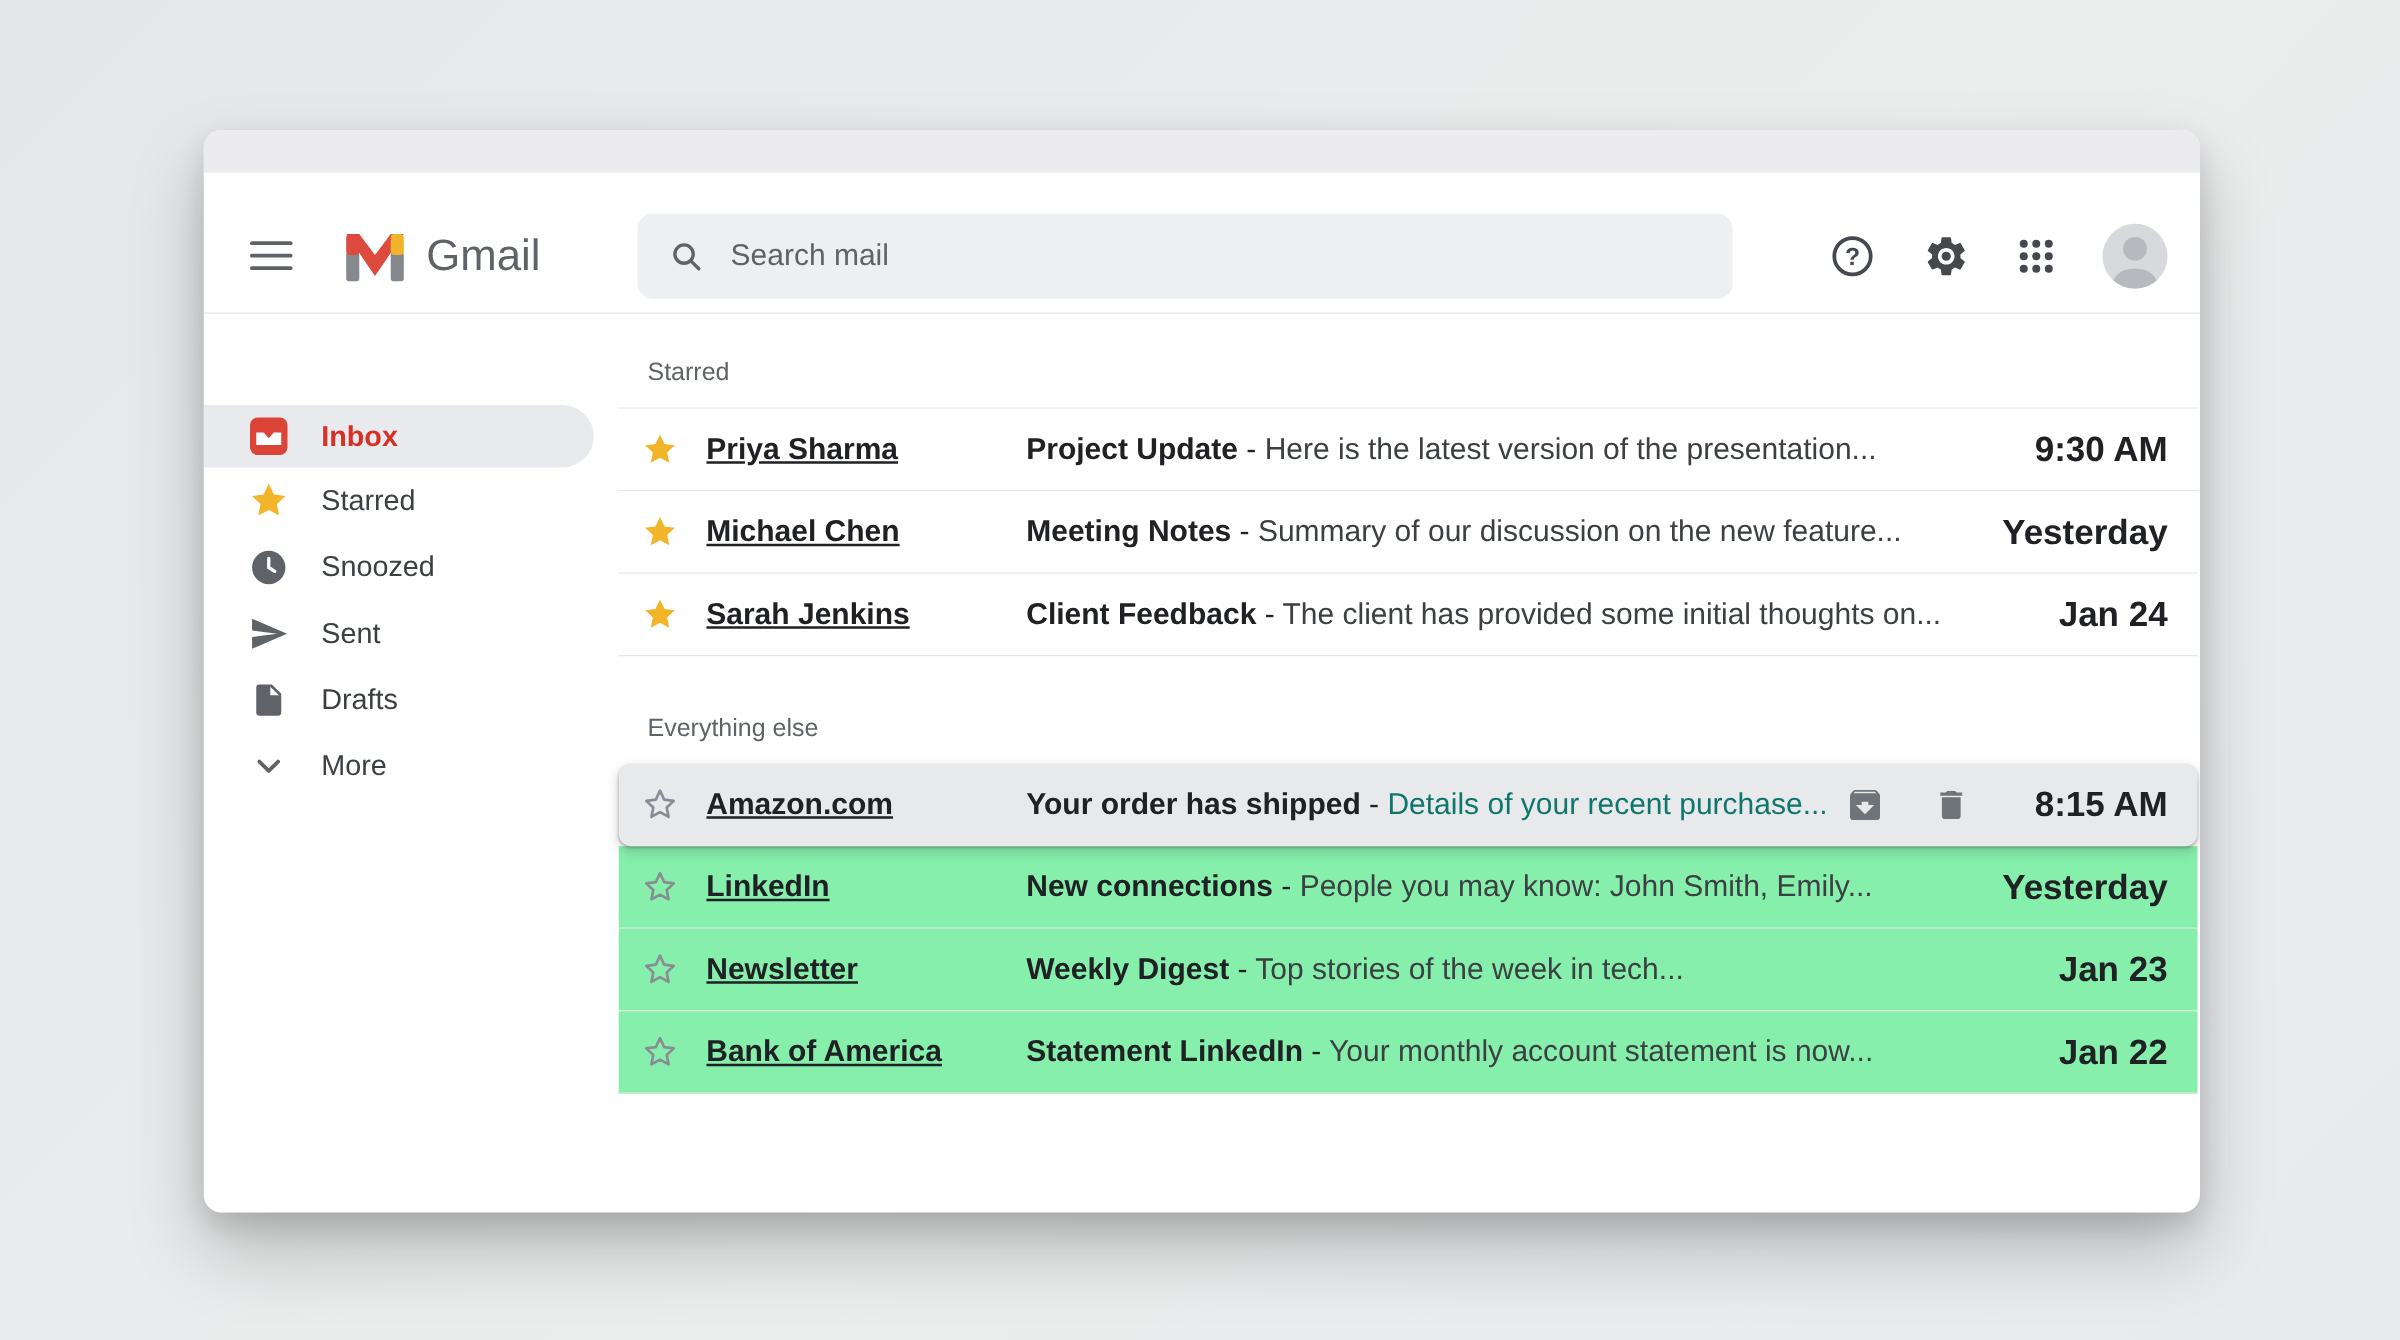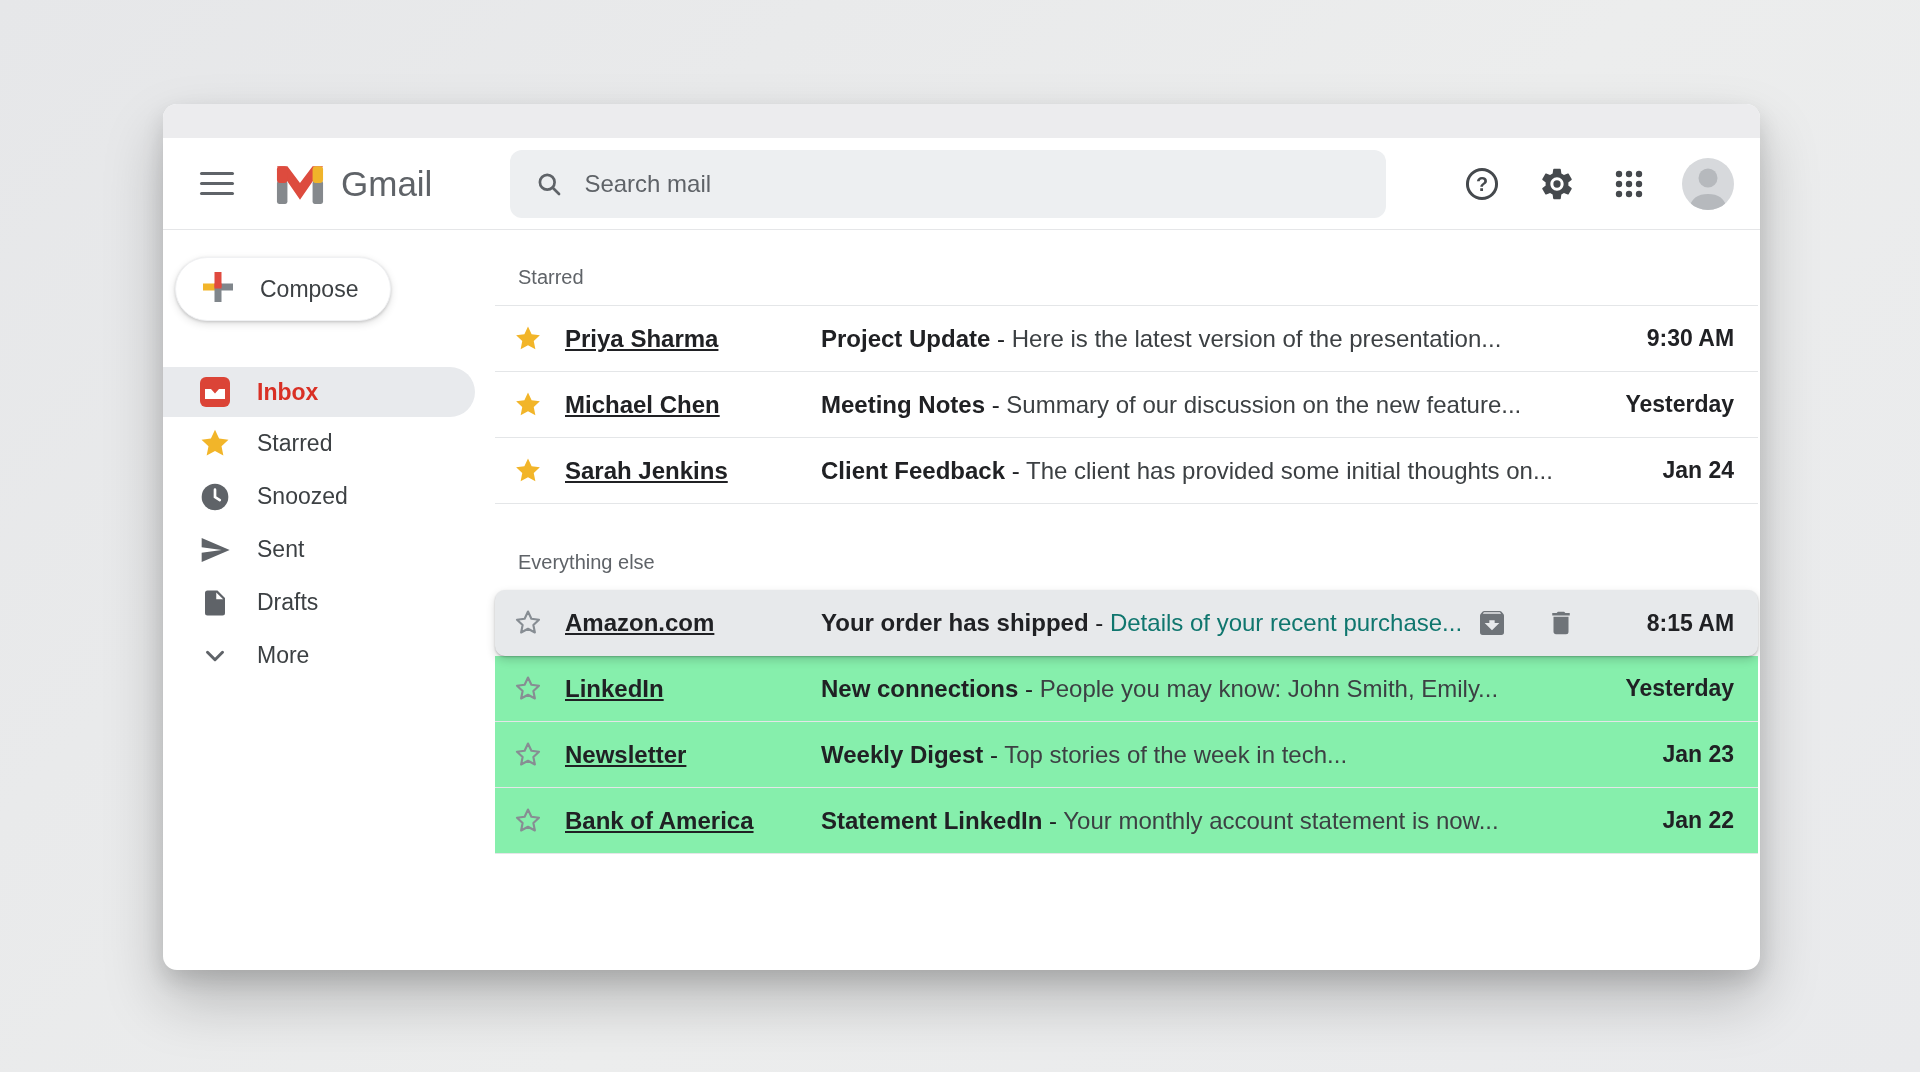--- a/index.html
+++ b/index.html
@@ -10,21 +10,21 @@
     position:relative;
   }
   .window {
     position:absolute; left:163px; top:104px; width:1597px; height:866px;
     background:#ffffff; border-radius:14px; overflow:hidden;
     box-shadow:0 30px 60px rgba(0,0,0,.22), 0 10px 22px rgba(0,0,0,.12);
   }
   .titlebar { height:34px; background:#ececee; }
 
   
-  .header { height:92px; display:flex; align-items:center; padding:0 26px; background:#fff; border-bottom:1px solid #e5e6e8; }
+  .header { height:92px; display:flex; align-items:center; padding:0 26px; background:#fff; border-bottom:1px solid #e5e6e8;margin-top:21px; }
   .hamburger { width:34px; height:23px; margin-left:11px; display:flex; flex-direction:column; justify-content:space-between; cursor:pointer; }
   .hamburger div { height:3.4px; background:#5f6368; border-radius:2px; }
   .logo-m { margin-left:38px; display:flex; align-items:center; }
   .wordmark { font-size:35px; color:#5f6368; margin-left:13px; }
   .search { margin-left:78px; width:876px; height:68px; background:#edeff1; border-radius:12px; display:flex; align-items:center; padding:0 25px; }
   .search svg { flex-shrink:0; }
   .search input { border:none; outline:none; background:transparent; font-size:24px; color:#3c4043; margin-left:21px; width:100%; font-family:inherit; }
   .search input::placeholder { color:#5f6368; opacity:1; }
   .header-right { margin-left:auto; display:flex; align-items:center; gap:37px; }
   .hbtn { background:none; border:none; cursor:pointer; display:flex; align-items:center; justify-content:center; padding:0; }
@@ -56,21 +56,21 @@
   .row .star { width:30px; height:30px; flex-shrink:0; display:flex; align-items:center; justify-content:center; cursor:pointer; }
   .sender { width:256px; margin-left:22px; font-size:24px; font-weight:700; color:#202124; white-space:nowrap; overflow:hidden; flex-shrink:0;text-decoration:underline; }
   .subjectline { flex:1; font-size:24px; white-space:nowrap; overflow:hidden; color:#3c4043; }
   .subject { font-weight:700; color:#202124; }
   .dash { color:#202124; }
   .row.hovered { background:#e7e9eb; border-radius:10px; border-bottom:none; z-index:2; box-shadow:0 1px 2px rgba(0,0,0,.22), 0 4px 10px rgba(0,0,0,.16); }
   .row.hovered .snippet { color:#0f766e; }
   .actions { display:none; align-items:center; gap:38px; margin:0 26px 0 14px; }
   .row.hovered .actions { display:flex; }
   .abtn { background:none; border:none; padding:0; cursor:pointer; display:flex; }
-  .time { margin-left:14px; min-width:118px; text-align:right; font-size:23px; font-weight:600; color:#202124; white-space:nowrap; flex-shrink:0; }
+  .time { margin-left:14px; min-width:118px; text-align:right; font-size:28px; font-weight:600; color:#202124; white-space:nowrap; flex-shrink:0; }
 </style>
 </head>
 <body>
 
 <div class="window">
   <div class="titlebar"></div>
 
   <div class="header">
     <div class="hamburger">
         <div></div>
@@ -127,32 +127,20 @@
         <svg width="52" height="52" viewBox="0 0 52 52">
           <circle cx="26" cy="20" r="9.5" fill="#b6b9bd"></circle>
           <path d="M7 52c1.5-12 9-16 19-16s17.5 4 19 16z" fill="#b6b9bd"></path>
         </svg>
       </button>
     </div>
   </div>
 
   <div class="main">
     <div class="sidebar">
-      <div class="compose">
-        <span>
-          <svg width="36" height="36" viewBox="0 0 36 36">
-            <rect x="3" y="14.5" width="15" height="7" fill="#f2b52a"></rect>
-            <rect x="18" y="14.5" width="15" height="7" fill="#80868b"></rect>
-            <rect x="14.5" y="3" width="7" height="15" fill="#e04a3f"></rect>
-            <rect x="14.5" y="18" width="7" height="15" fill="#80868b"></rect>
-            <rect x="14.5" y="14.5" width="7" height="5" fill="#e04a3f"></rect>
-          </svg>
-        </span>
-        <span class="compose-label">Compose</span>
-      </div>
       <div class="nav">
   <div class="nav-item active">
     <span class="nicon">
               <svg width="36" height="36" viewBox="0 0 36 36">
                 <rect x="3" y="3" width="30" height="30" rx="6" fill="#db4437"></rect>
                 <path d="M8 15h6l4 4.5 4-4.5h6v10H8z" fill="#fff"></path>
               </svg>
             </span>
     <span class="nlabel">Inbox</span>
   </div>

